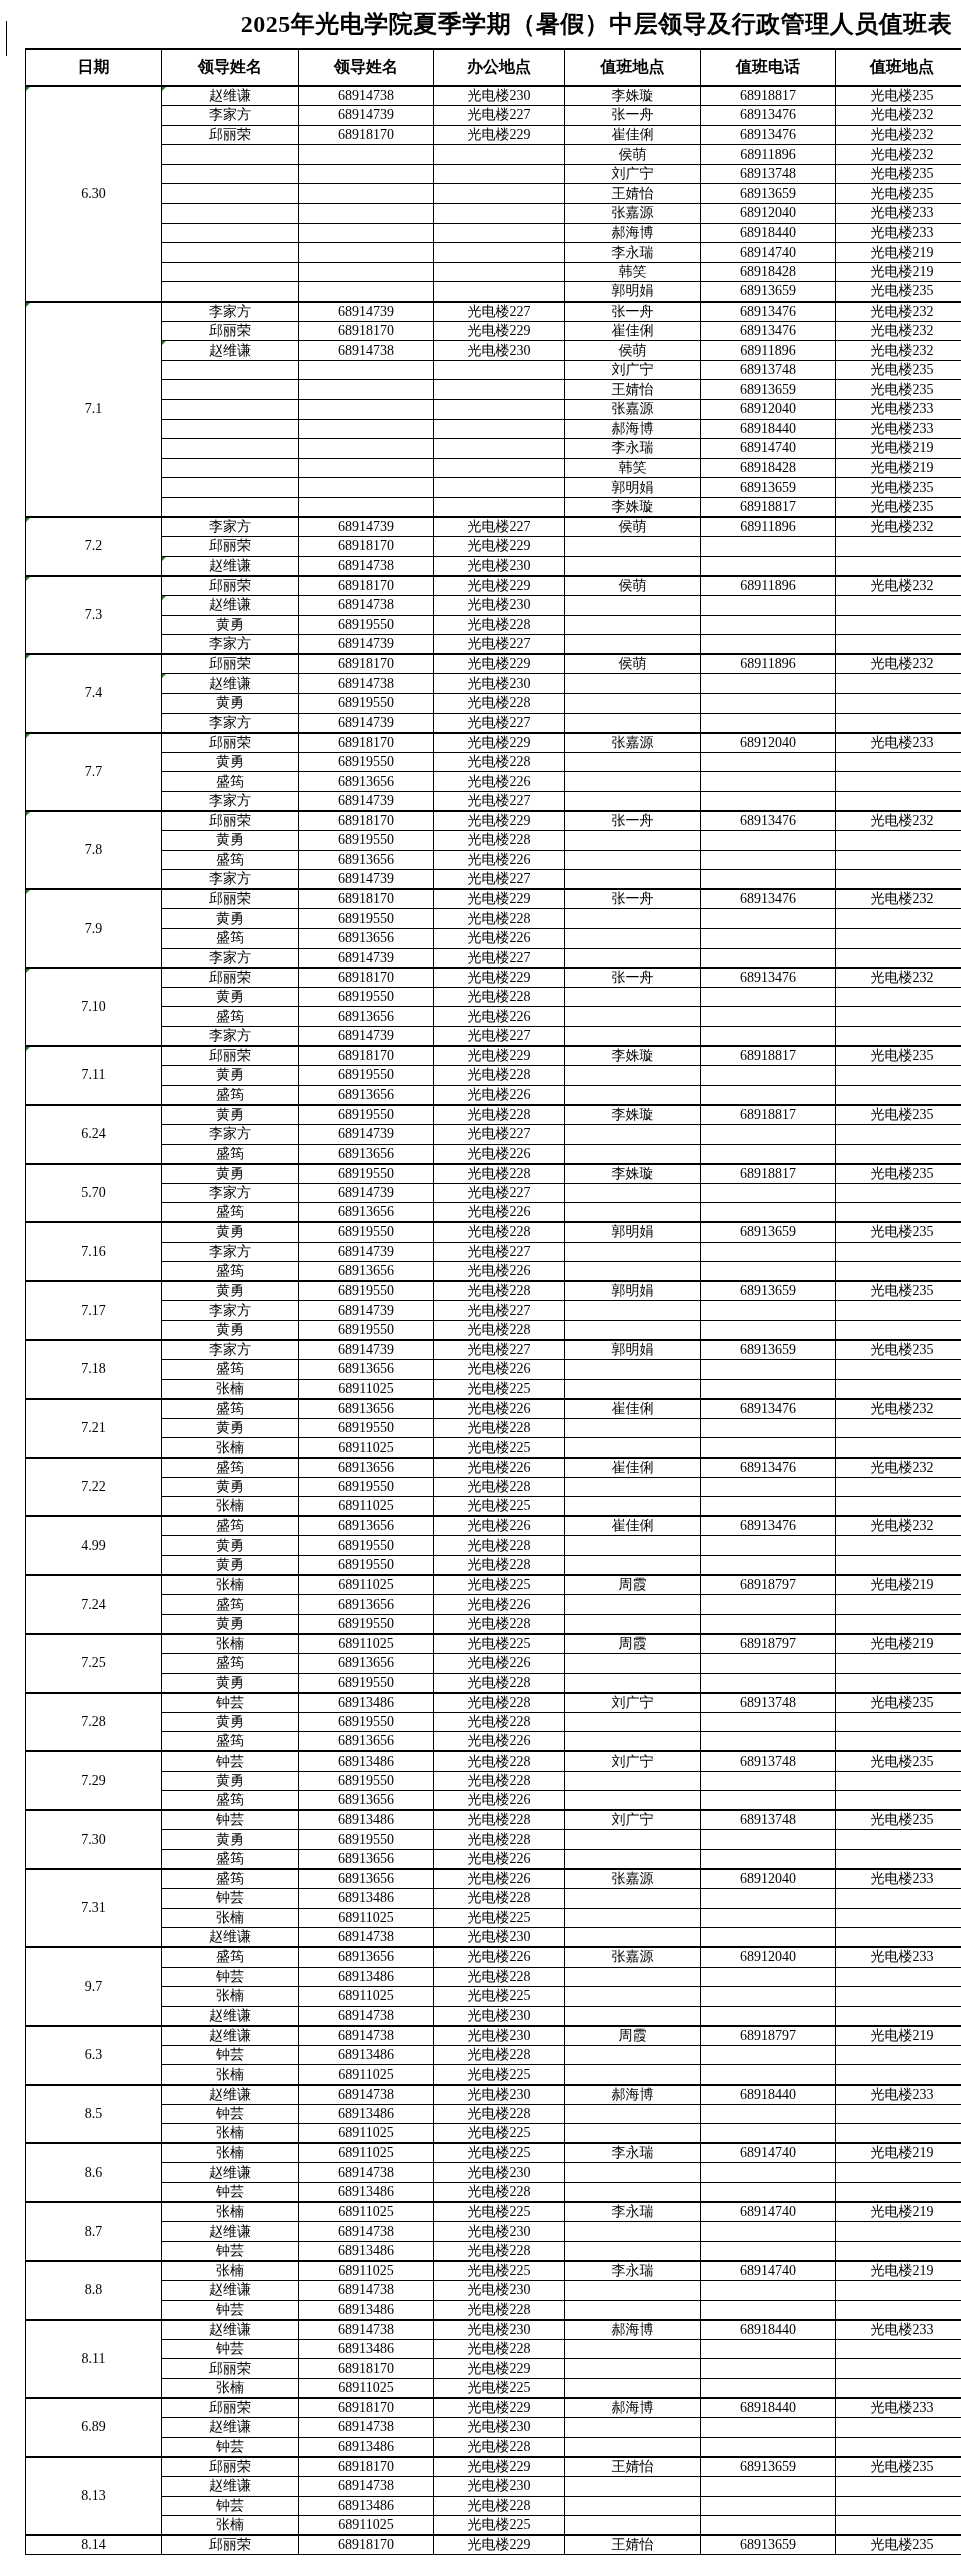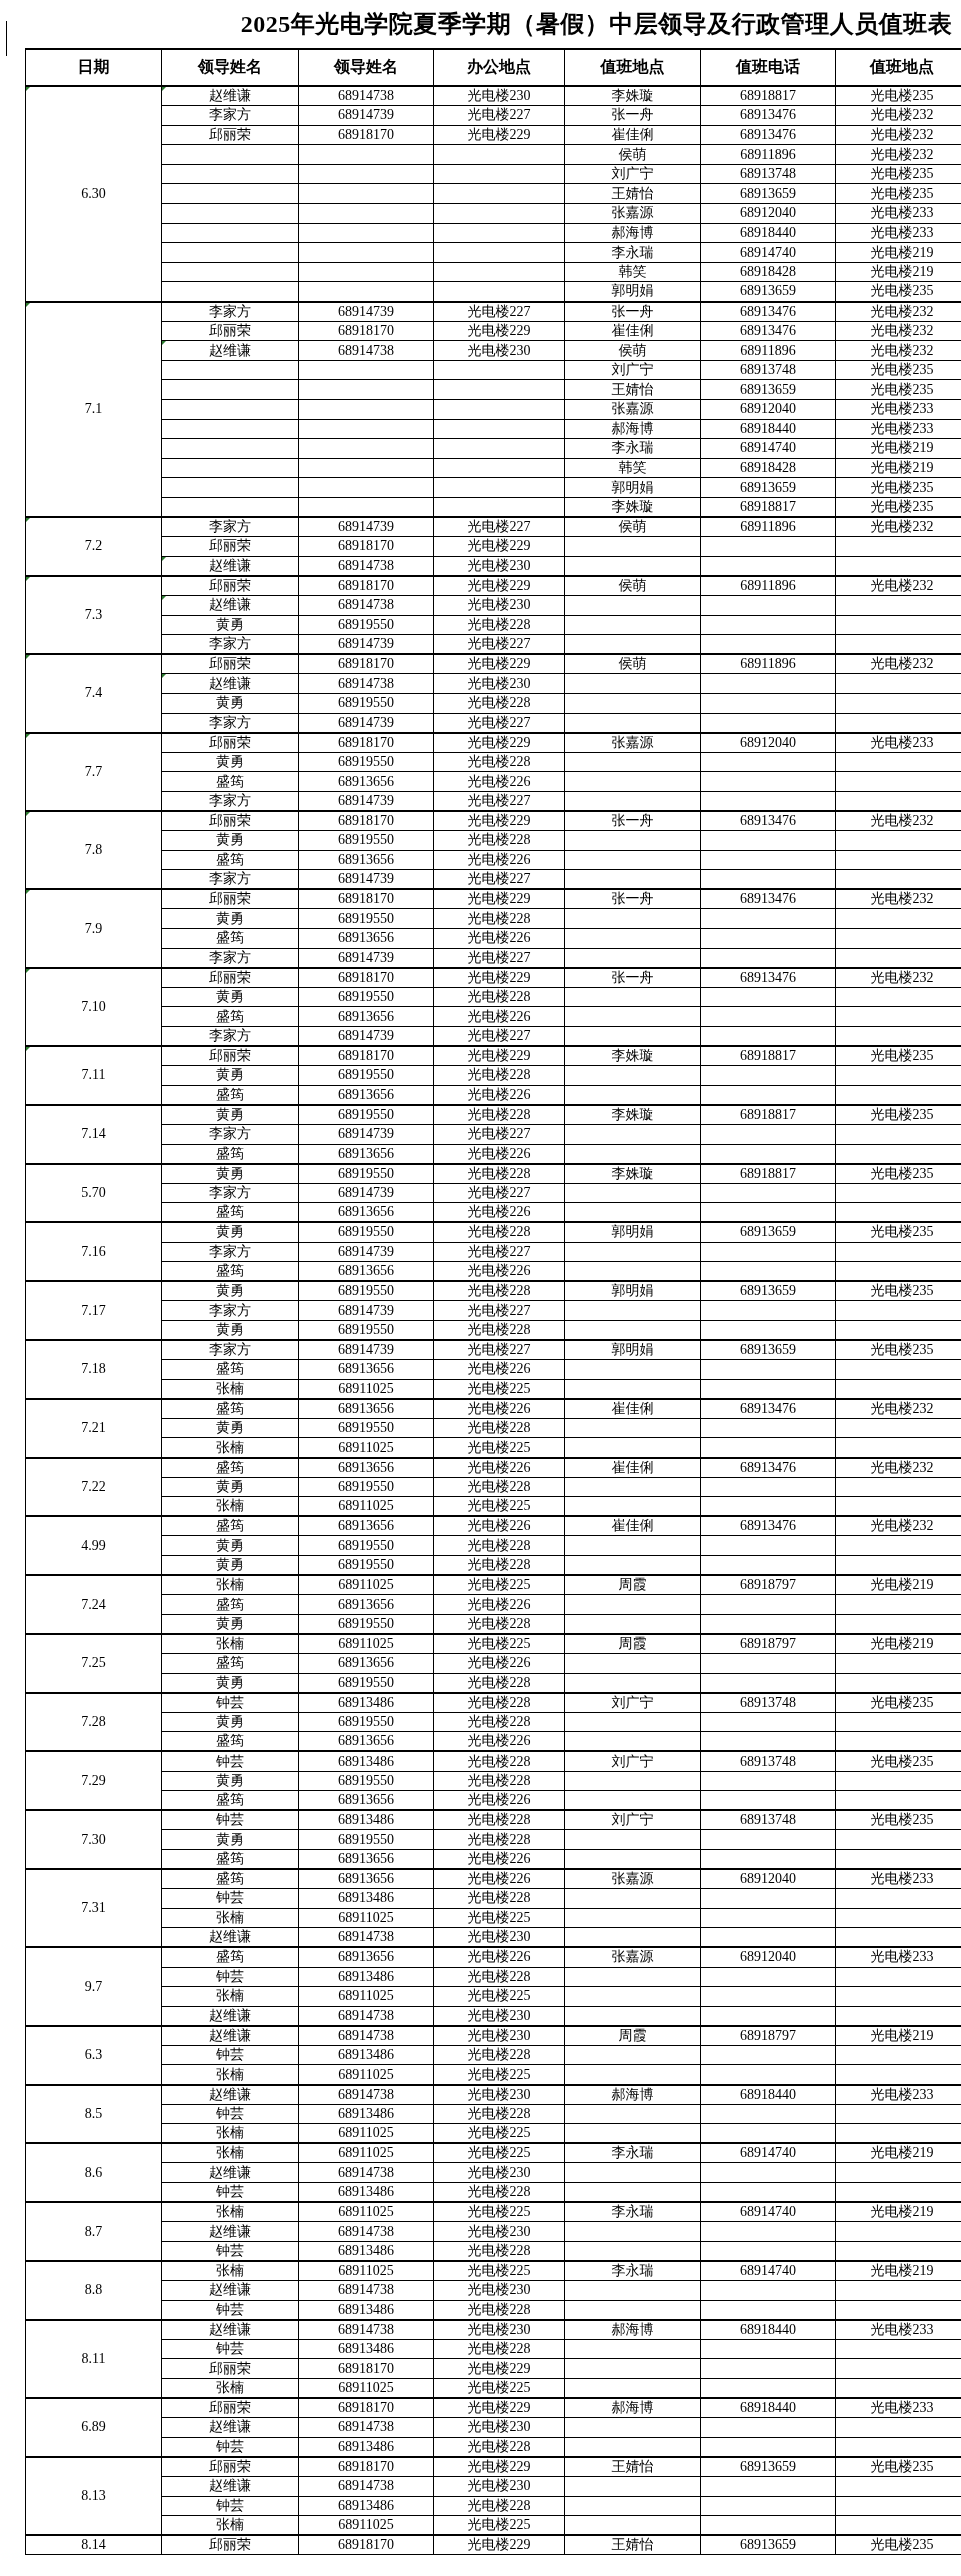--- a/index.html
+++ b/index.html
@@ -485,21 +485,21 @@
       </tr>
       <tr>
         <td>盛筠</td>
         <td>68913656</td>
         <td>光电楼226</td>
         <td></td>
         <td></td>
         <td></td>
       </tr>
       <tr class="group-start">
-        <td rowspan="3">7.14</td>
+        <td rowspan="3">6.24</td>
         <td>黄勇</td>
         <td>68919550</td>
         <td>光电楼228</td>
         <td>李姝璇</td>
         <td>68918817</td>
         <td>光电楼235</td>
       </tr>
       <tr>
         <td>李家方</td>
         <td>68914739</td>

